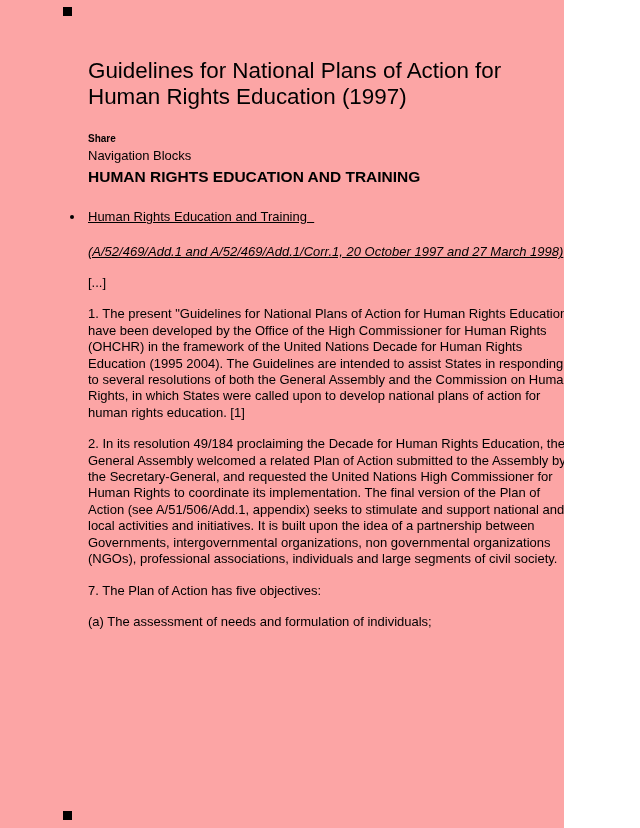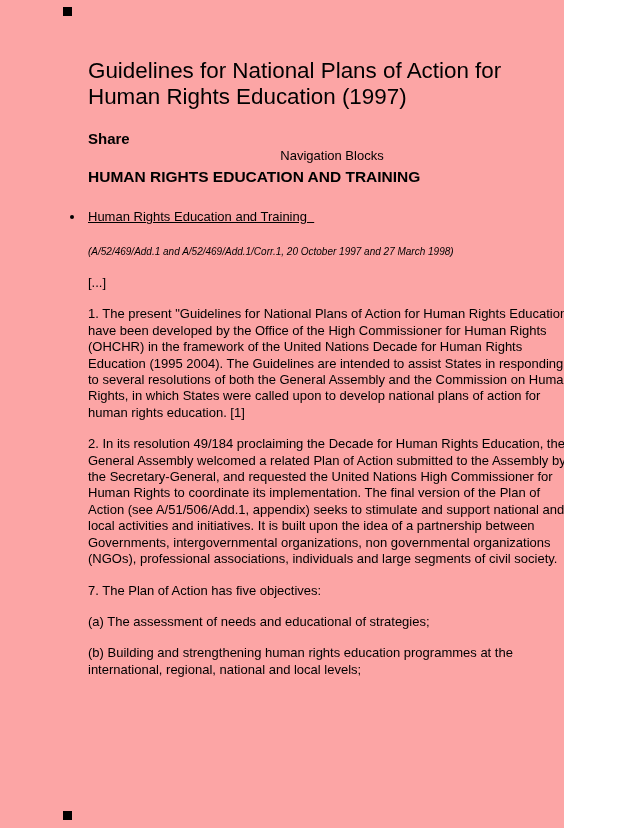--- a/index.html
+++ b/index.html
@@ -31,28 +31,27 @@
     width: 488px;
   }
   h1.title {
     font-size: 22.4px;
     font-weight: 400;
     line-height: 26px;
     margin-bottom: 20px;
     color: #000;
   }
   .share {
-    font-size: 15px;
+    font-size: 10px;
     font-weight: 700;
     line-height: 17px;
   }
   .navblocks {
     font-size: 13px;
     line-height: 17px;
-    text-align: center;
   }
   h2.section {
     font-size: 15.5px;
     font-weight: 700;
     line-height: 20px;
     margin-top: 3px;
   }
   .list-row {
     margin-top: 21px;
     display: flex;
@@ -69,23 +68,24 @@
   }
   a.doc-link {
     color: #000000;
     font-size: 13px;
     line-height: 17px;
     text-decoration: underline;
     cursor: pointer;
   }
   p.ref {
     font-style: italic;
-    font-size: 10px;
+    font-size: 13px;
     line-height: 17px;
     margin-top: 18px;
+    text-decoration: underline;
   }
   p.body-p {
     font-size: 13px;
     line-height: 16.4px;
     margin-top: 15px;
   }
 </style>
 </head>
 <body>
 
@@ -109,16 +109,15 @@
     </div>
 
     <p class="ref">(A/52/469/Add.1 and A/52/469/Add.1/Corr.1, 20 October 1997 and 27 March 1998)</p>
 
     <p class="body-p">[...]</p>
 
 
     <p class="body-p">1. The present "Guidelines for National Plans of Action for Human Rights Education" have been developed by the Office of the High Commissioner for Human Rights (OHCHR) in the framework of the United Nations Decade for Human Rights Education (1995 2004). The Guidelines are intended to assist States in responding to several resolutions of both the General Assembly and the Commission on Human Rights, in which States were called upon to develop national plans of action for human rights education. [1]</p>
     <p class="body-p">2. In its resolution 49/184 proclaiming the Decade for Human Rights Education, the General Assembly welcomed a related Plan of Action submitted to the Assembly by the Secretary-General, and requested the United Nations High Commissioner for Human Rights to coordinate its implementation. The final version of the Plan of Action (see A/51/506/Add.1, appendix) seeks to stimulate and support national and local activities and initiatives. It is built upon the idea of a partnership between Governments, intergovernmental organizations, non governmental organizations (NGOs), professional associations, individuals and large segments of civil society.</p>
     <p class="body-p">7. The Plan of Action has five objectives:</p>
-    <p class="body-p">(a) The assessment of needs and educational of strategies;</p>
-    <p class="body-p">(b) Building and strengthening human rights education programmes at the international, regional, national and local levels;</p>
+    <p class="body-p">(a) The assessment of needs and formulation of individuals;</p>
   </div>
 </div>
 
 </body></html>

